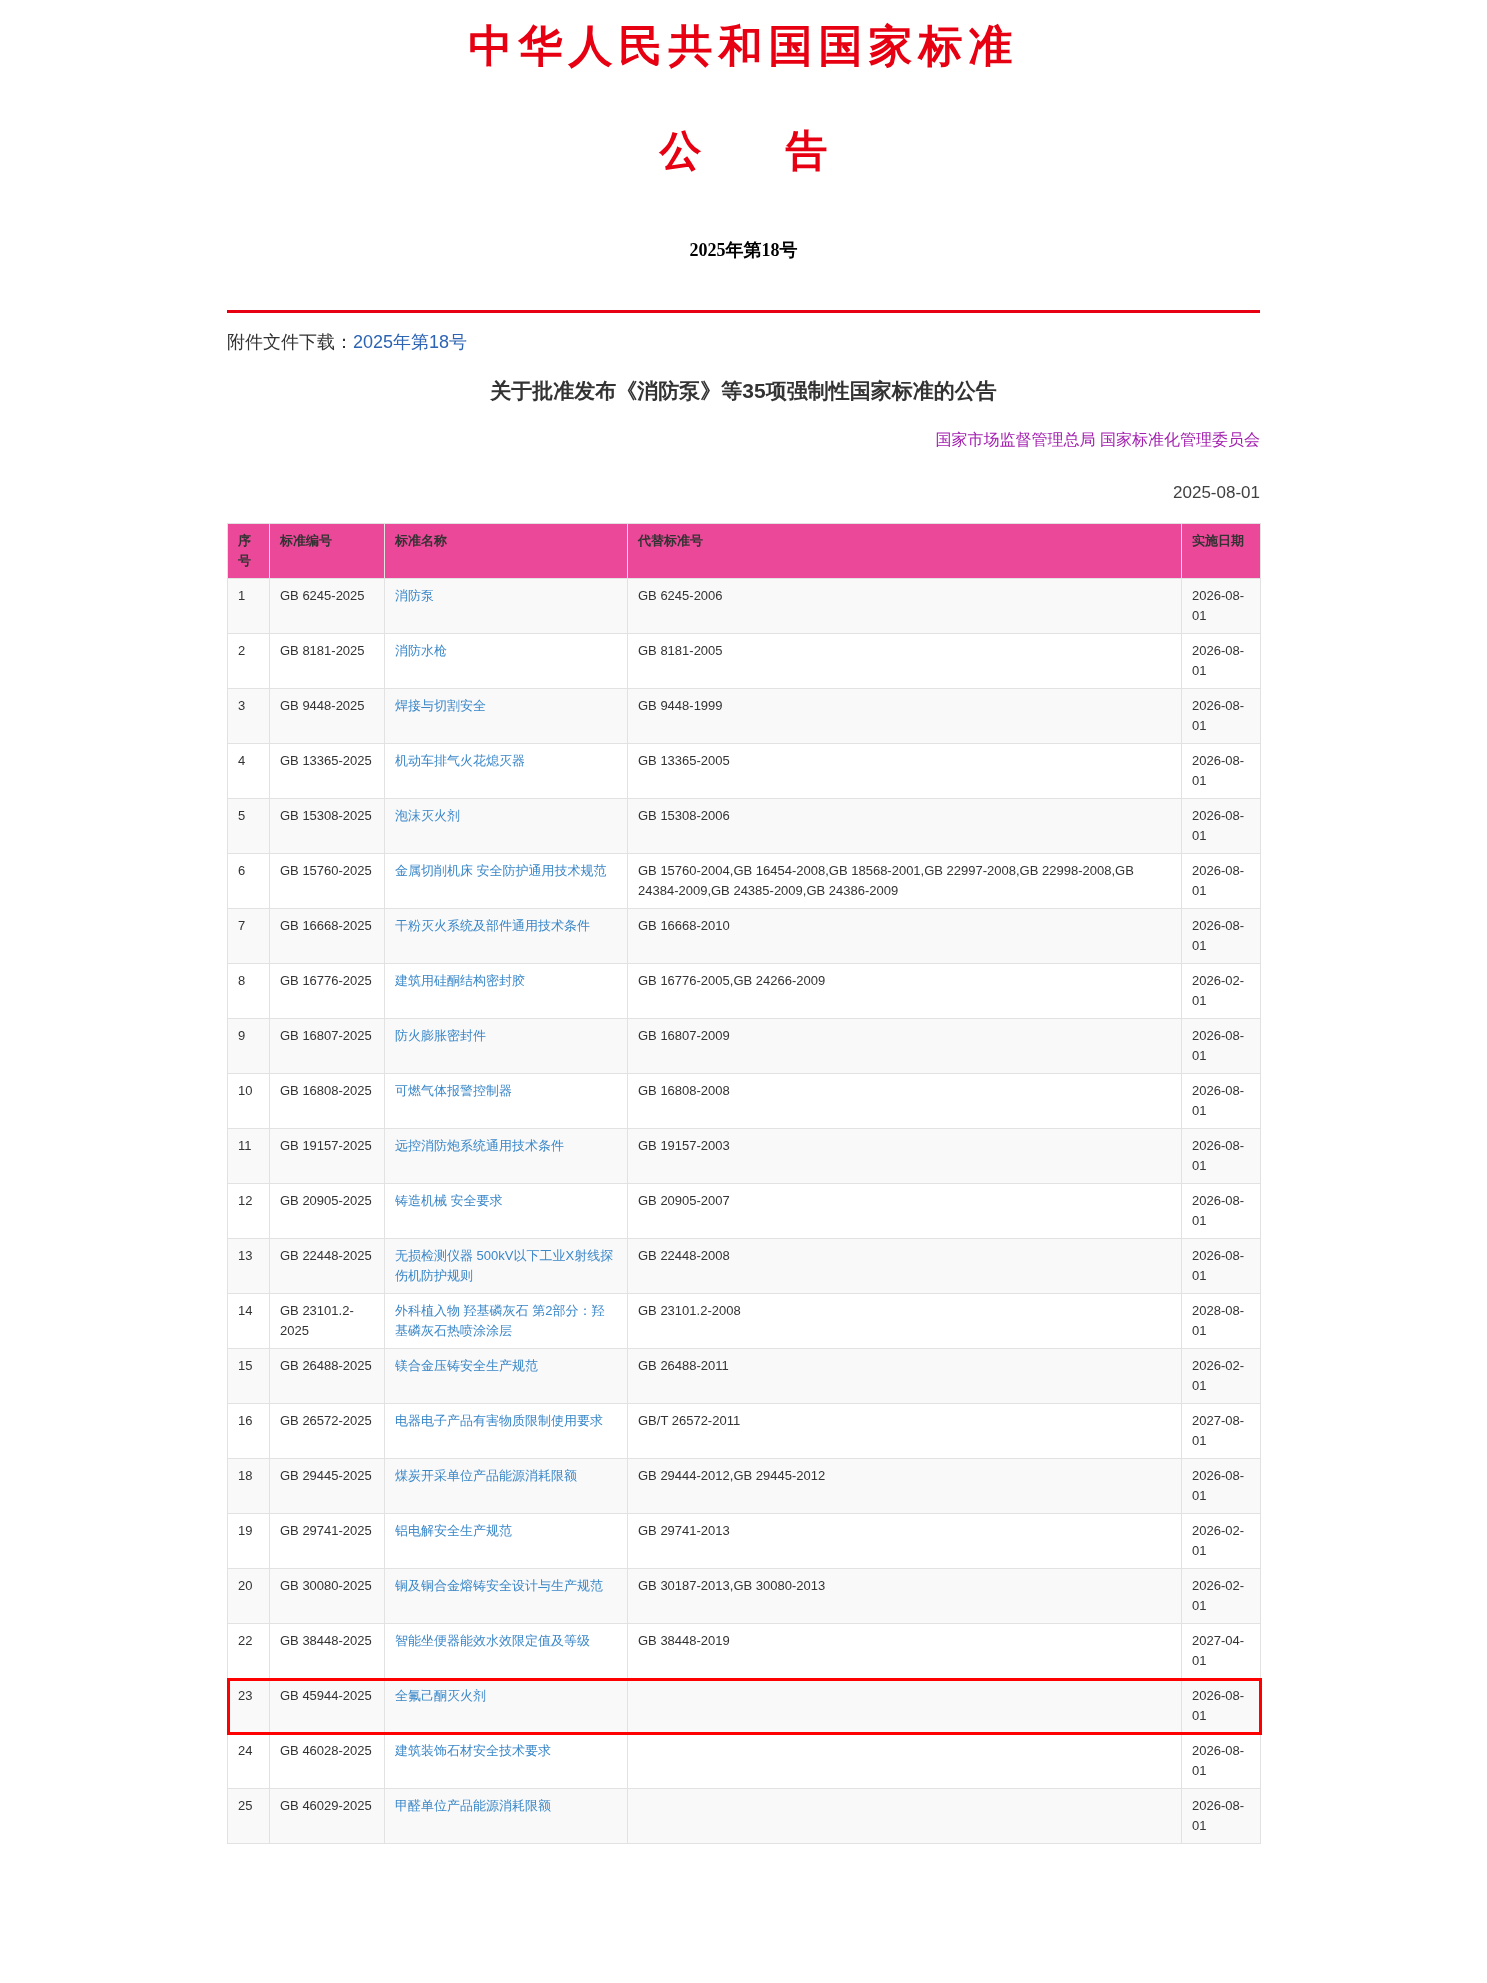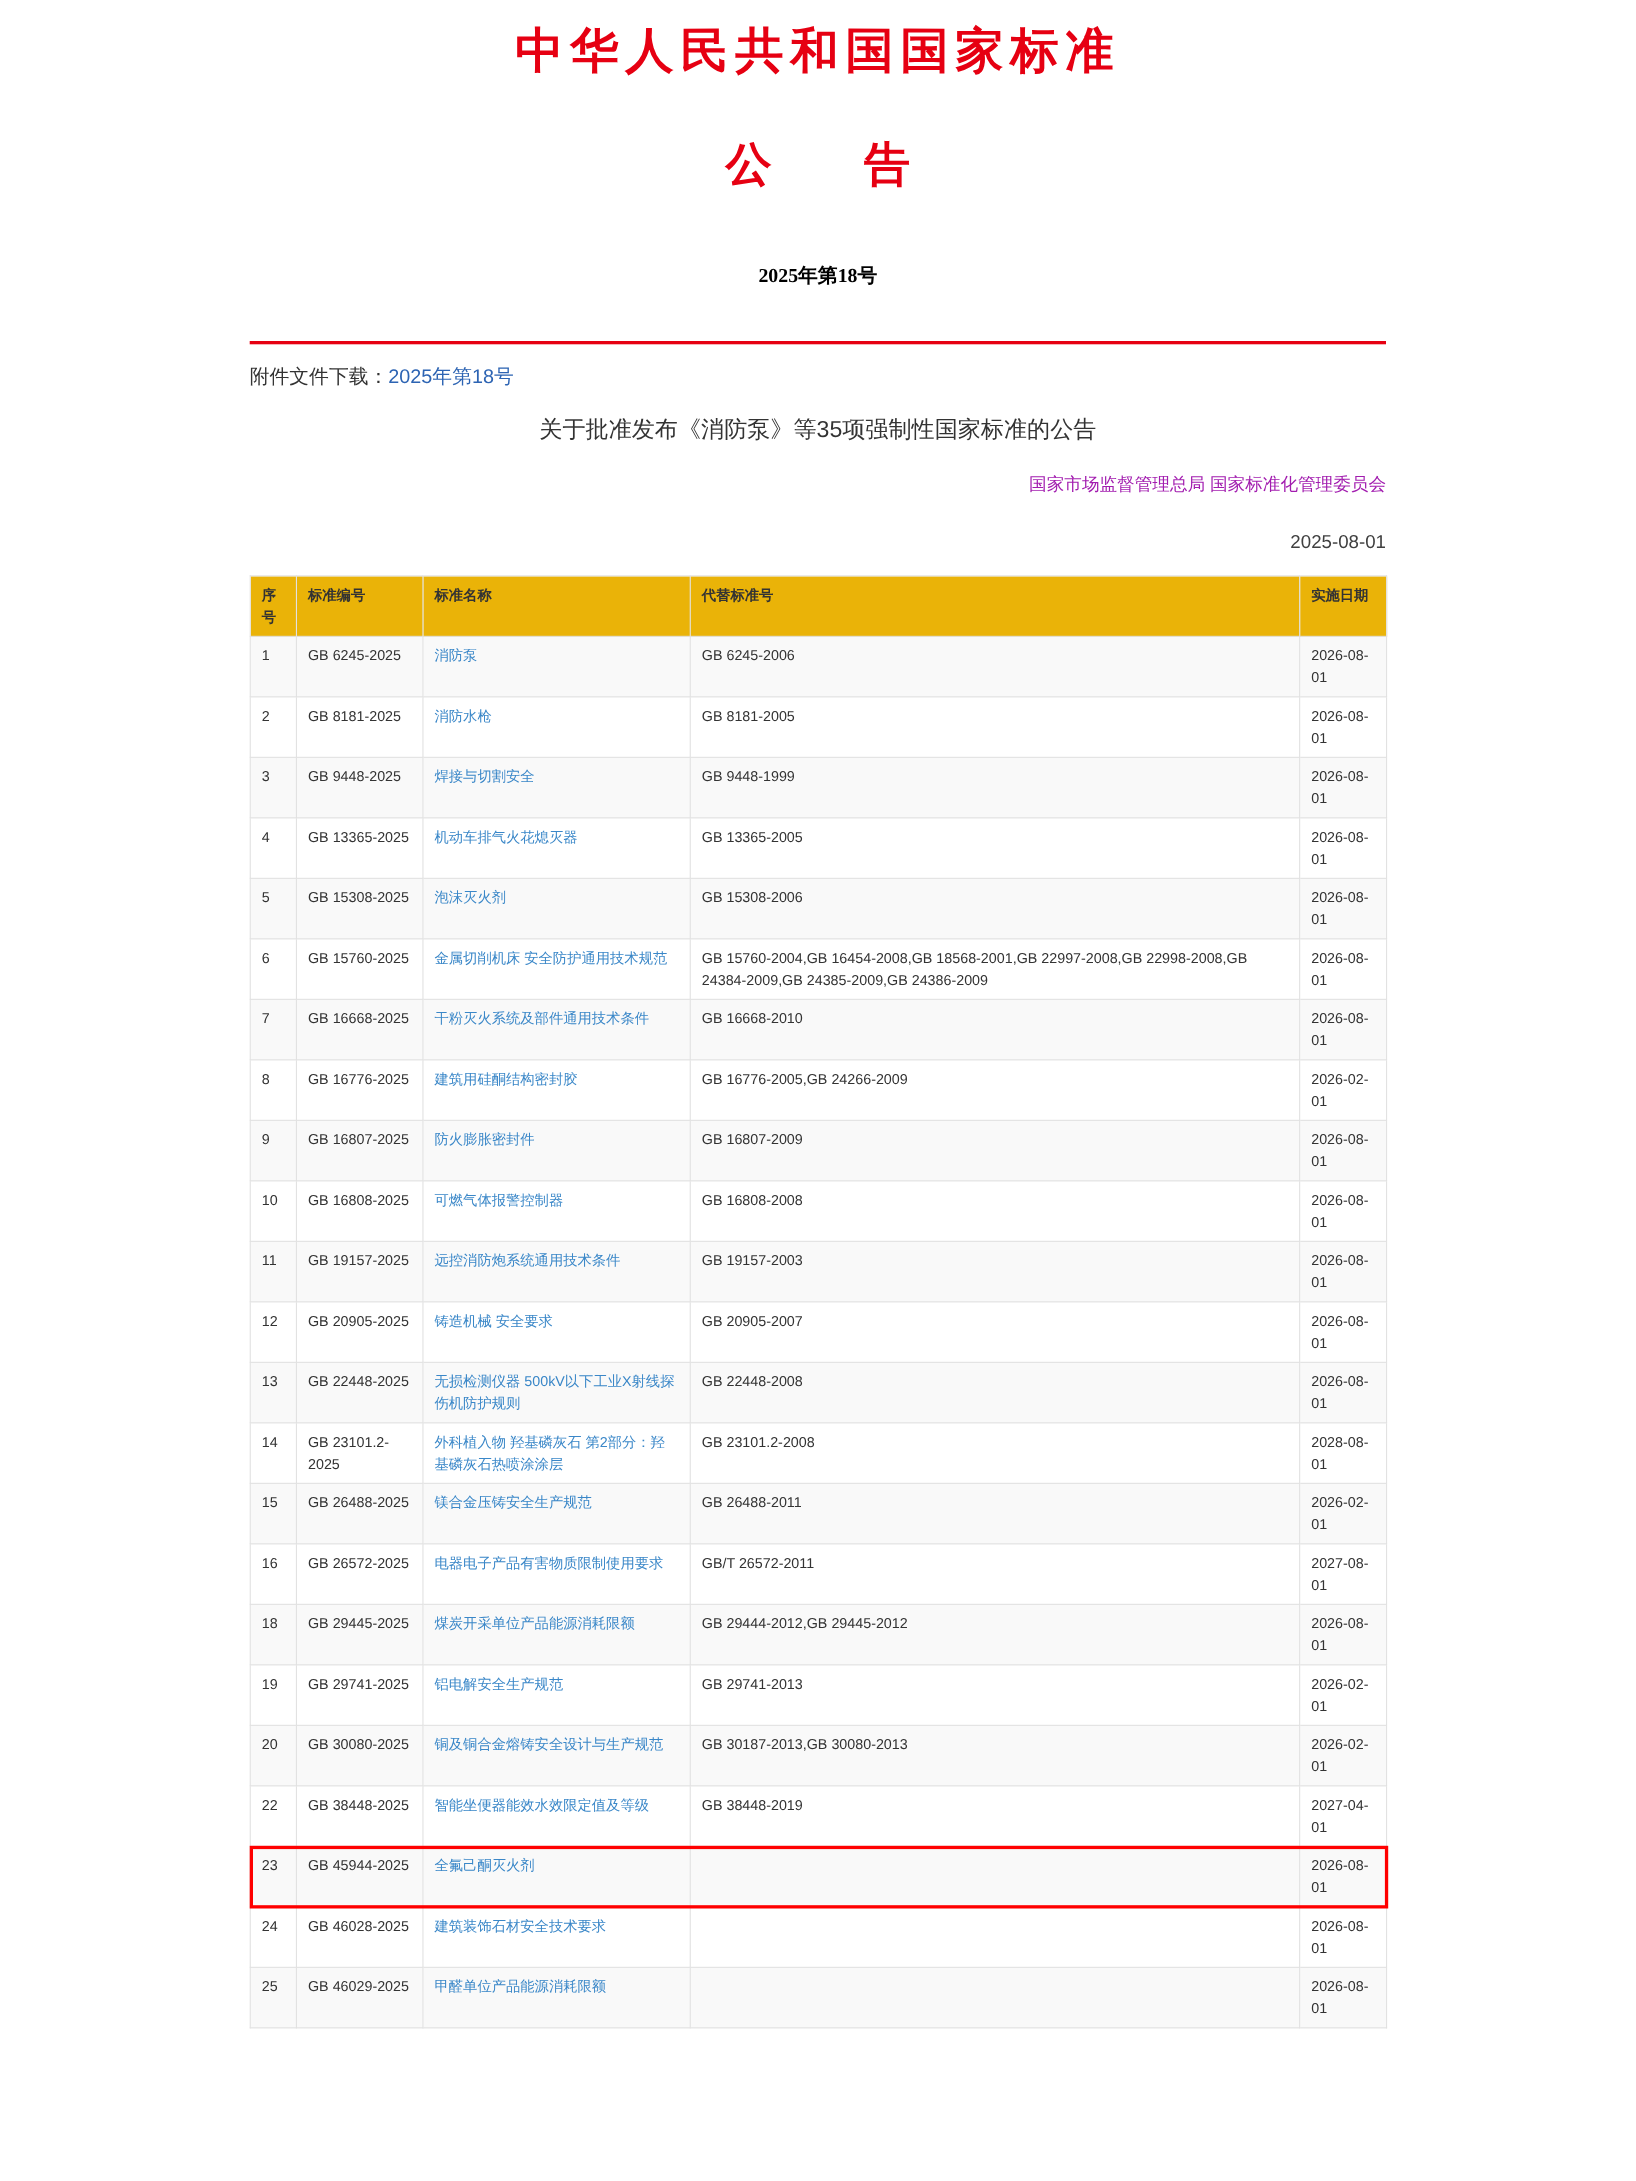--- a/index.html
+++ b/index.html
@@ -55,21 +55,21 @@
   }
   .attachment-row a {
     color: var(--link-blue, #2d64b3);
     text-decoration: none;
     cursor: pointer;
   }
   .notice-title {
     margin: 24px 0 0 0;
     text-align: center;
     font-size: 21px;
-    font-weight: 400;
+    font-weight: 700;
     color: #333333;
     line-height: 1.3;
   }
   .notice-body {
     margin: 26px 0 0 0;
     font-size: 16px;
     color: #4c4c4c;
     text-indent: 2em;
     line-height: 1.6;
   }
@@ -97,21 +97,21 @@
     border: 1px solid #e2e2e2;
     padding: 7px 10px;
     text-align: left;
     vertical-align: top;
     line-height: 20px;
     word-break: break-word;
     overflow-wrap: break-word;
   }
   table.standards th {
     font-weight: 700;
-    background: #eab308;
+    background: #ec4899;
   }
   table.standards tbody tr:nth-child(odd) { background: #f9f9f9; }
   table.standards tbody tr:nth-child(even) { background: #ffffff; }
   table.standards tbody tr.highlighted {
     outline: 3px solid var(--highlight-red, #ff0000);
     outline-offset: -2px;
   }
   a.std-link {
     color: var(--table-link-blue, #3a87c8);
     text-decoration: none;

